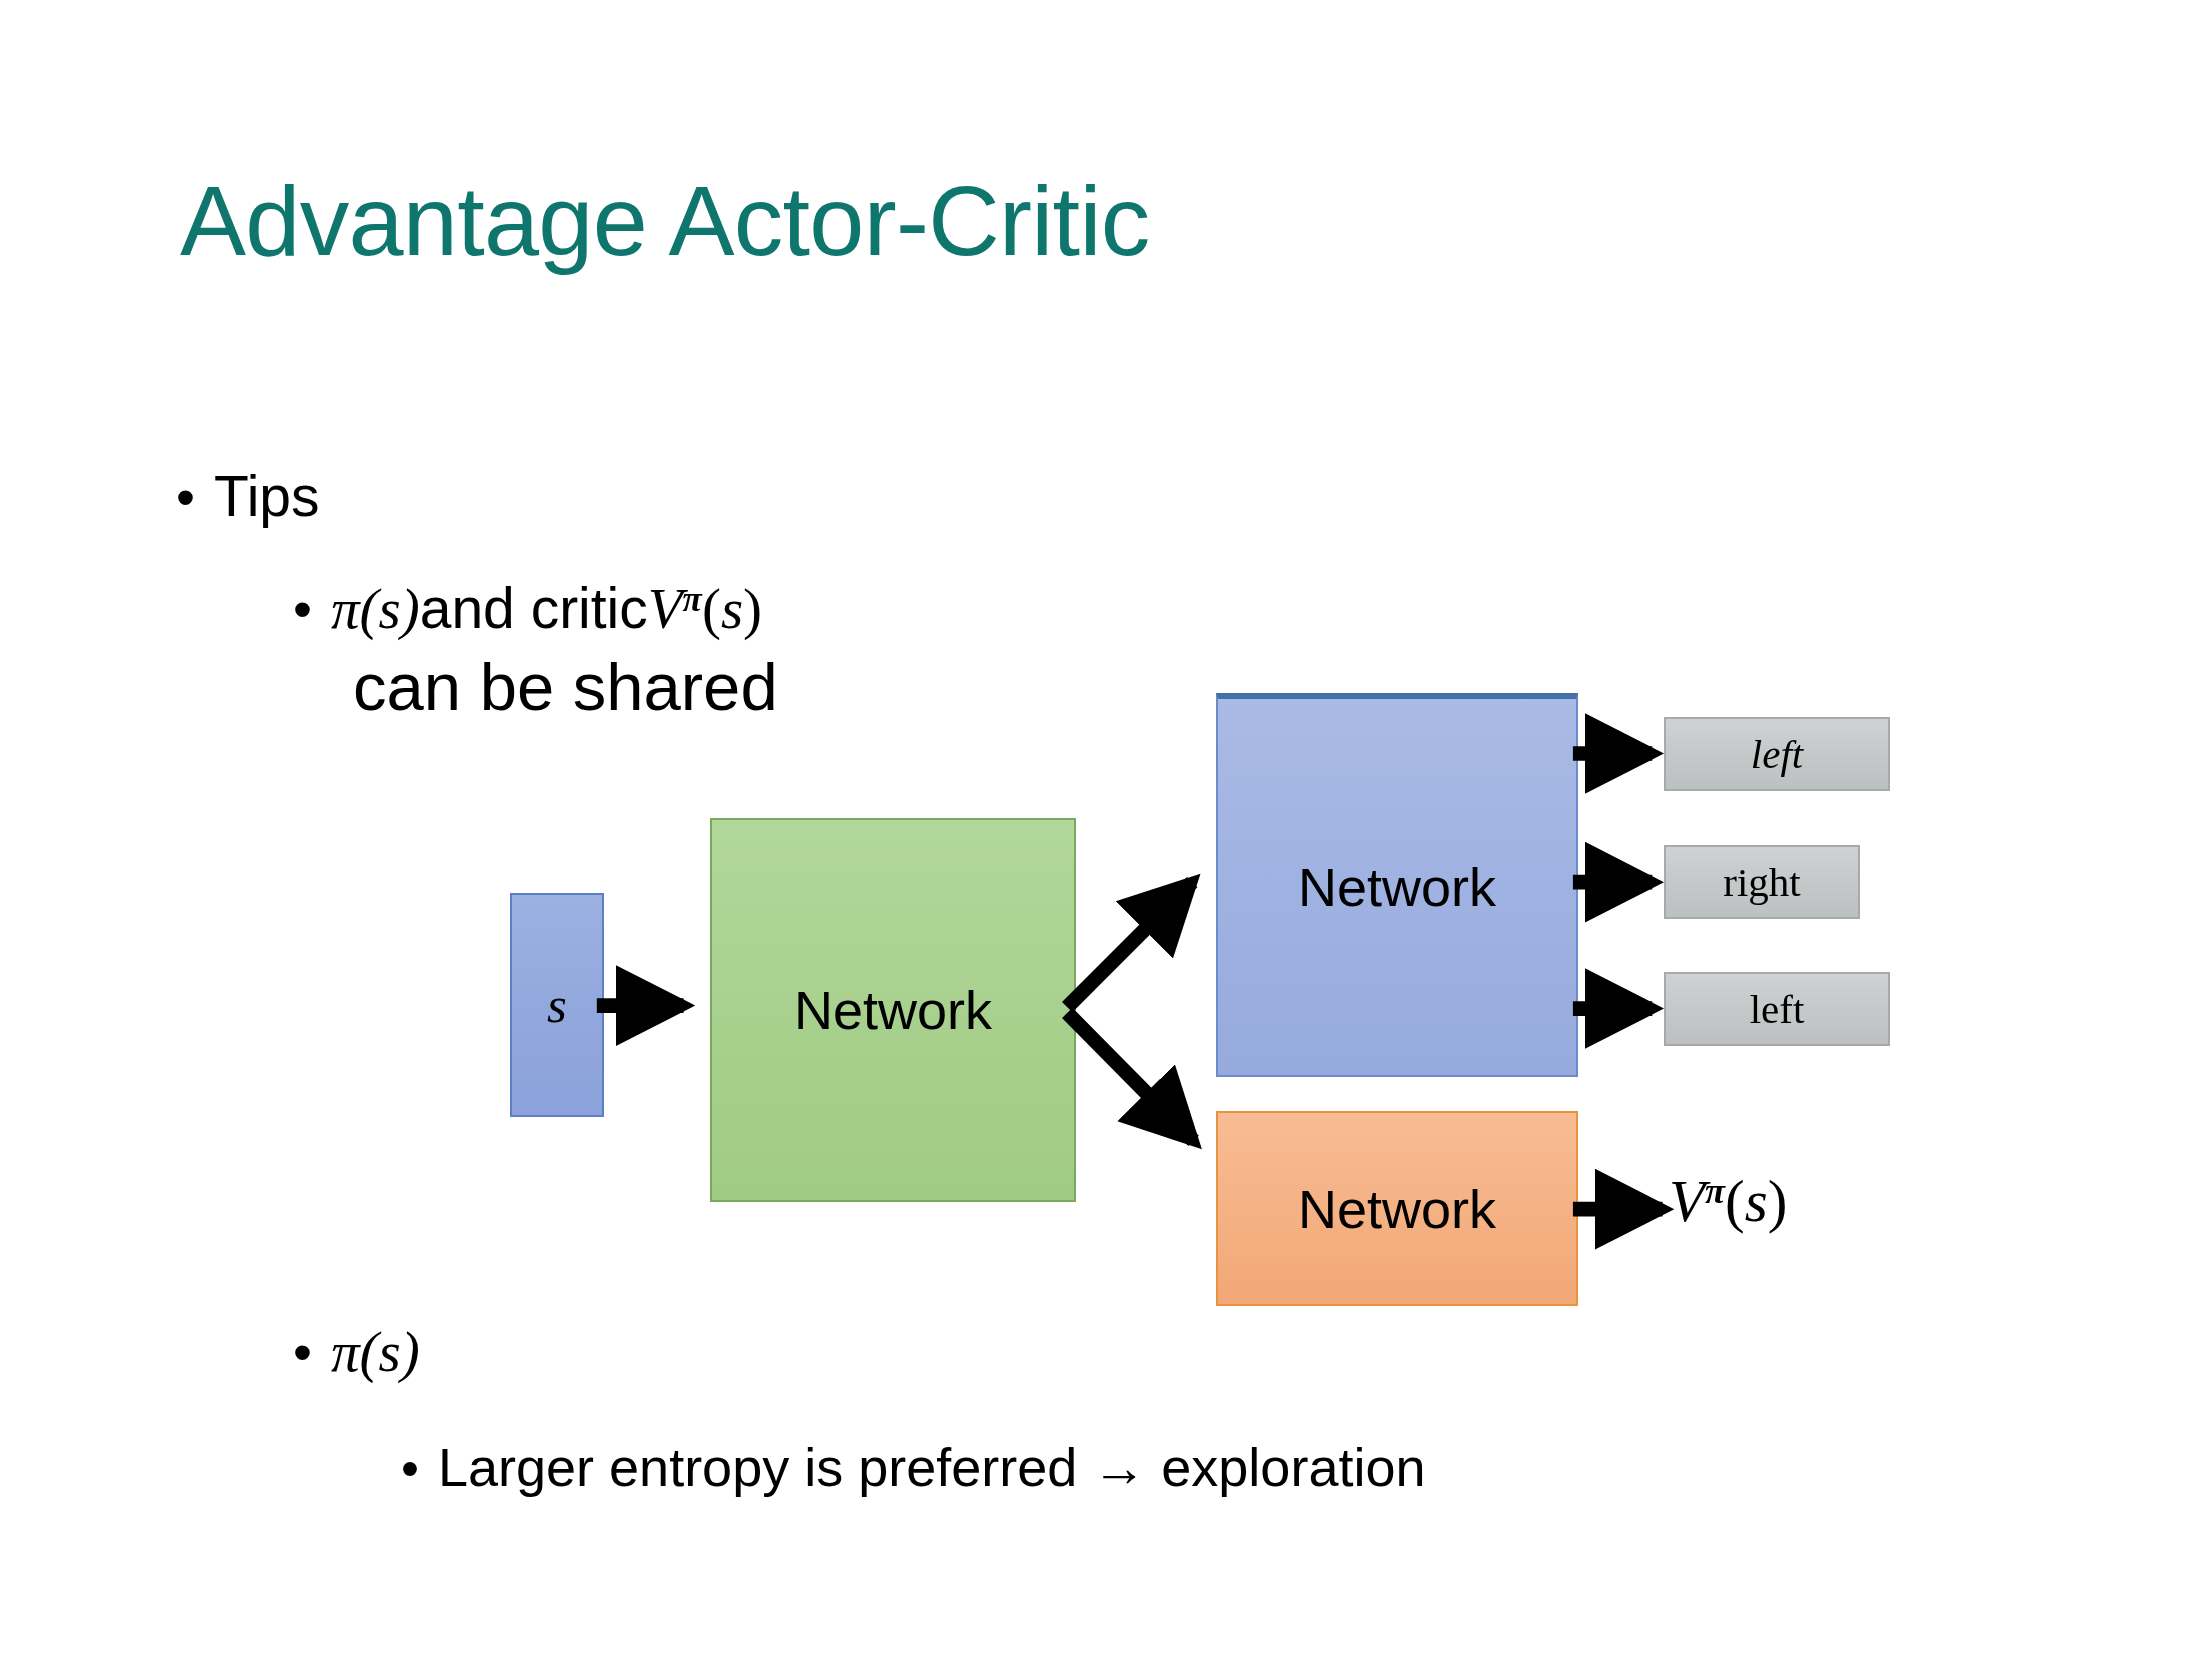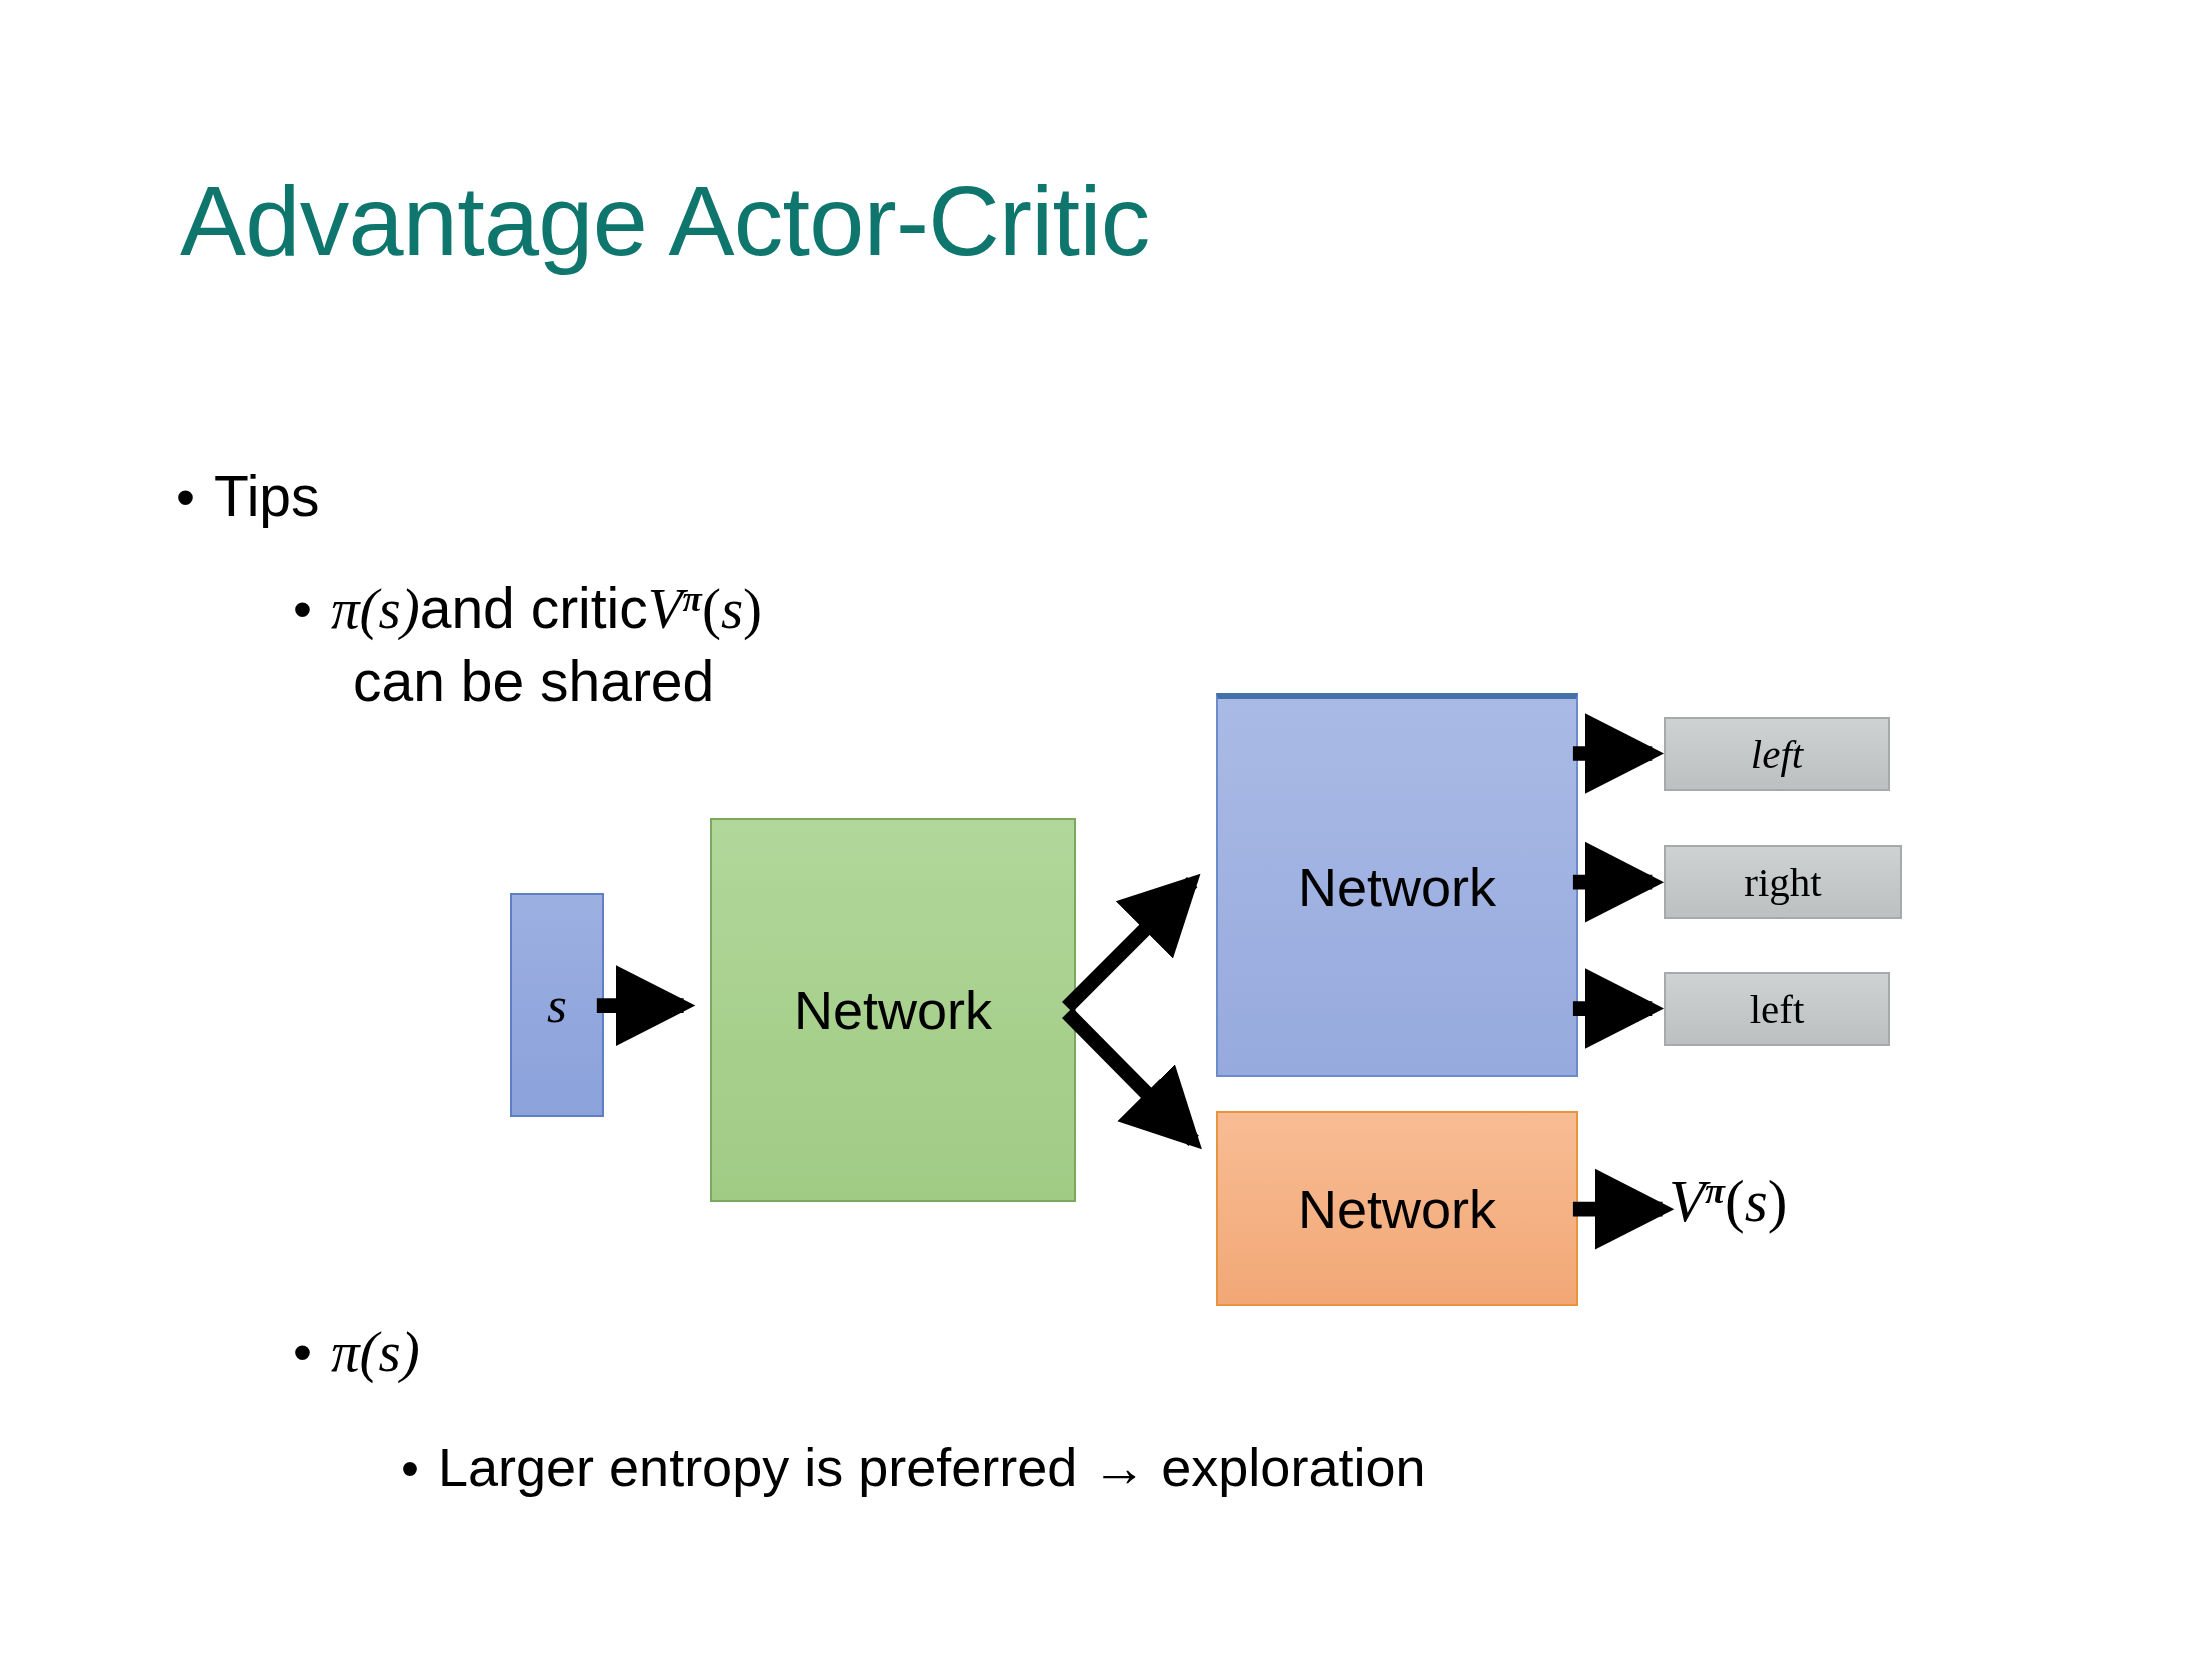--- a/index.html
+++ b/index.html
@@ -54,21 +54,21 @@
   #bullet-params {
     left: 293px;
     top: 575px;
     font-size: 57px;
   }
   #bullet-params .bullet-mark { margin-right: 19px; }
 
   #bullet-params-line2 {
     left: 353px;
     top: 648px;
-    font-size: 57px;
+    font-size: 67px;
   }
 
   #bullet-entropy {
     left: 293px;
     top: 1319px;
     font-size: 57px;
   }
   #bullet-entropy .bullet-mark { margin-right: 19px; }
 
   #bullet-exploration {
@@ -160,21 +160,21 @@
     display: flex;
     align-items: center;
     justify-content: center;
     background: linear-gradient(180deg, #cfd2d3 0%, #c6c9ca 48%, #bcc0c1 100%);
     border: 2.2px solid #a6aaab;
     font-family: "Liberation Serif", serif;
     font-size: 41px;
     color: #000000;
   }
   #out-left  { left: 1664px; top: 717px;  width: 226px; height: 74px; font-style: italic; }
-  #out-right { left: 1664px; top: 845px; width: 238px; height: 74px; }
+  #out-right { left: 1664px; top: 845px; width: 196px; height: 74px; }
   #out-fire  { left: 1664px; top: 972px; width: 226px; height: 74px; }
 
   #value-output {
     position: absolute;
     left: 1669px;
     top: 1167px;
     font-size: 59px;
     white-space: nowrap;
   }
 </style>

